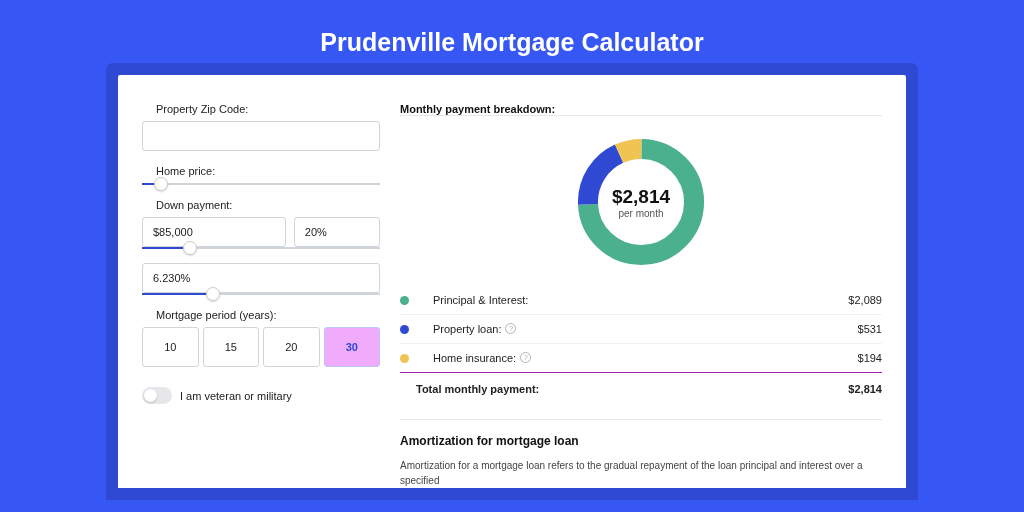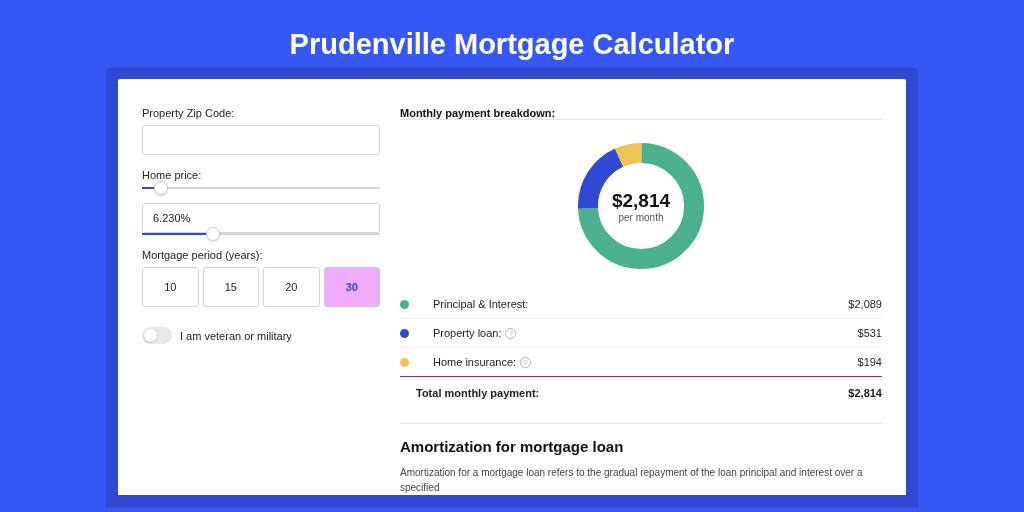--- a/index.html
+++ b/index.html
@@ -5,41 +5,42 @@
     * { margin: 0; padding: 0; box-sizing: border-box; font-family: -apple-system, BlinkMacSystemFont, "Segoe UI", Arial, sans-serif; }
     body {
       width: 1024px;
       height: 512px;
       background: #3757f5;
       overflow: hidden;
     }
     .page-title {
       color: #fff;
       text-align: center;
-      font-size: 29px;
+      font-size: 25px;
       font-weight: 700;
       padding: 28px 0 18px 0;
     }
     .app-card {
       background: #fff;
       width: 788px;
       margin: 0 auto;
       border-radius: 2px 2px 0 0;
       padding: 28px 24px 0 24px;
       display: flex;
       gap: 20px;
       box-shadow: 0 0 0 12px #2f49d3;
     }
     .left-panel { width: 238px; flex: 0 0 238px; }
     .right-panel { flex: 1; }
     .form-label {
       font-size: 11px;
       color: #222;
       display: block;
       margin-bottom: 6px;
+      margin-left: 14px;
     }
     .form-group { margin-bottom: 14px; }
     .text-input {
       width: 100%;
       height: 30px;
       border: 1px solid #d0d4db;
       border-radius: 3px;
       padding: 0 10px;
       font-size: 11px;
       color: #222;
@@ -143,21 +144,21 @@
       padding: 8px 0;
       border-bottom: 1px solid #f0f1f3;
     }
     .legend-dot {
       width: 9px;
       height: 9px;
       border-radius: 50%;
       margin-right: 8px;
       flex: 0 0 9px;
     }
-    .legend-label { flex: 1; color: #222; display: flex; align-items: center; gap: 4px; padding-left: 16px; }
+    .legend-label { flex: 1; color: #222; display: flex; gap: 4px; padding-left: 16px; }
     .legend-value { color: #222; font-weight: 400; }
     .total-row {
       display: flex;
       align-items: center;
       font-size: 11px;
       padding: 10px 0 10px 0;
       font-weight: 700;
       border-top: 1px solid #a21caf;
       margin-top: -1px;
     }
@@ -172,21 +173,21 @@
       align-items: center;
       justify-content: center;
       font-size: 8px;
       color: #b0b4bc;
     }
     .amort-section {
       margin-top: 14px;
       border-top: 1px solid #e5e7eb;
       padding-top: 14px;
     }
-    .amort-header { font-size: 15px; font-weight: 700; color: #111; margin-bottom: 10px; }
+    .amort-header { font-size: 12px; font-weight: 700; color: #111; margin-bottom: 10px; }
     .amort-text { font-size: 10px; color: #444; line-height: 1.5; }
   </style>
 </head>
 <body>
 
 <h1 class="page-title">Prudenville Mortgage Calculator</h1>
 
 <div class="app-card">
 
   <div class="left-panel">
@@ -199,20 +200,33 @@
     <div class="form-group">
       <label class="form-label">Home price:</label>
       <div class="slider-wrap">
         <div class="slider-track">
           <div class="slider-fill" style="width:8%"></div>
           <div class="slider-thumb" style="left:calc(8% - 7px)"></div>
         </div>
       </div>
     </div>
 
+    <div class="form-group">
+      <label class="form-label">Down payment:</label>
+      <div class="dp-row">
+        <input class="text-input" value="$85,000" style="">
+        <input class="text-input" value="20%" style="">
+      </div>
+      <div class="slider-wrap">
+        <div class="slider-track">
+          <div class="slider-fill" style="width:20%"></div>
+          <div class="slider-thumb" style="left:calc(20% - 7px)"></div>
+        </div>
+      </div>
+    </div>
 
     <div class="form-group">
       <input class="text-input" value="6.230%" style="">
       <div class="slider-wrap">
         <div class="slider-track">
           <div class="slider-fill" style="width:30%"></div>
           <div class="slider-thumb" style="left:calc(30% - 7px)"></div>
         </div>
       </div>
     </div>

